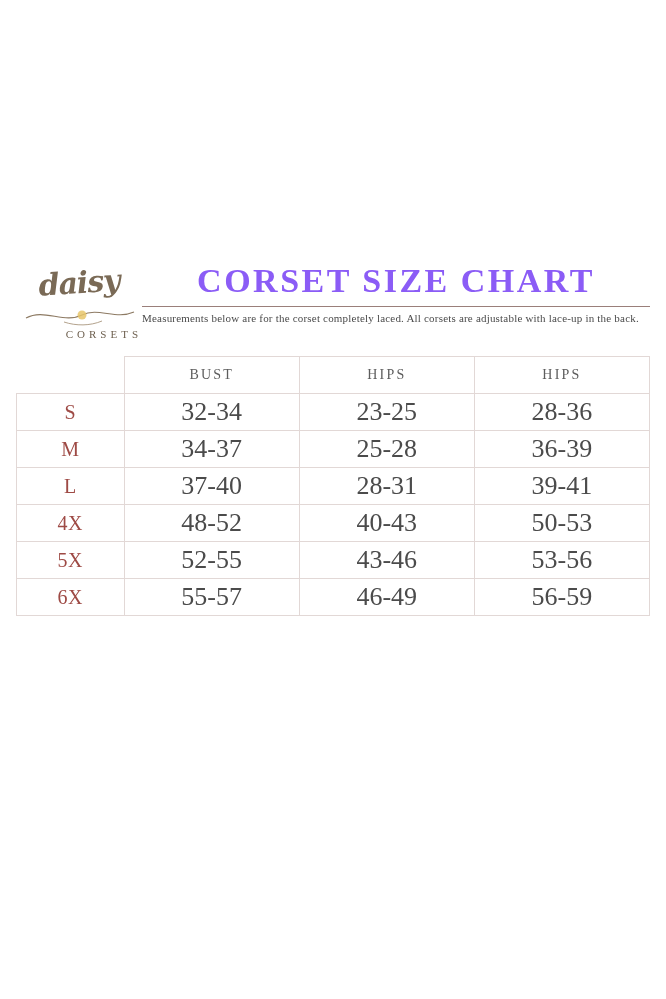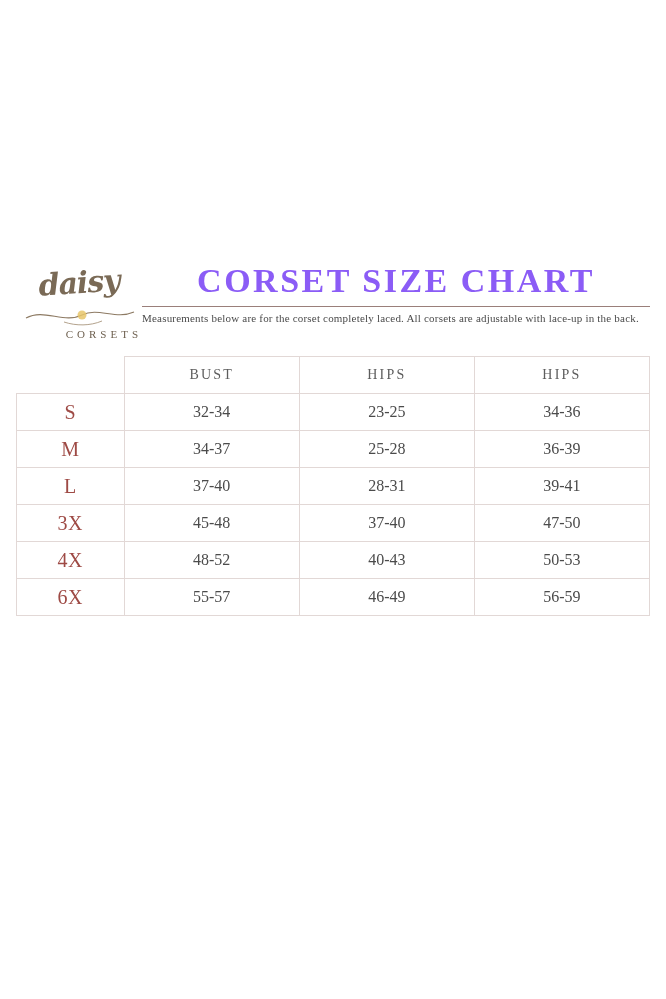--- a/index.html
+++ b/index.html
@@ -128,21 +128,21 @@
     letter-spacing: 2.2px;
     color: #5d5d5d;
   }
   table.size-table thead th.corner {
     border-left-color: #ffffff;
     border-top-color: #ffffff;
     border-right-color: #e2d8d6;
   }
   table.size-table tbody td {
     height: 34px;
-    font-size: 16px;
+    font-size: 26px;
     color: #4b4b4b;
   }
   table.size-table tbody td.size-cell {
     font-size: 20px;
     color: #9e4a45;
     letter-spacing: 0.5px;
   }
   col.c-size { width: 17%; }
   col.c-meas { width: 27.6667%; }
 </style>
@@ -185,47 +185,47 @@
           <th>BUST</th>
           <th>HIPS</th>
           <th>HIPS</th>
         </tr>
       </thead>
       <tbody>
         <tr>
           <td class="size-cell">S</td>
           <td>32-34</td>
           <td>23-25</td>
-          <td>34-36</td>
+          <td>28-36</td>
         </tr>
         <tr>
           <td class="size-cell">M</td>
           <td>34-37</td>
           <td>25-28</td>
           <td>36-39</td>
         </tr>
         <tr>
           <td class="size-cell">L</td>
           <td>37-40</td>
           <td>28-31</td>
           <td>39-41</td>
         </tr>
         <tr>
-          <td class="size-cell">3X</td>
-          <td>45-48</td>
-          <td>37-40</td>
-          <td>47-50</td>
-        </tr>
-        <tr>
           <td class="size-cell">4X</td>
           <td>48-52</td>
           <td>40-43</td>
           <td>50-53</td>
         </tr>
         <tr>
+          <td class="size-cell">5X</td>
+          <td>52-55</td>
+          <td>43-46</td>
+          <td>53-56</td>
+        </tr>
+        <tr>
           <td class="size-cell">6X</td>
           <td>55-57</td>
           <td>46-49</td>
           <td>56-59</td>
         </tr>
       </tbody>
     </table>
 
   </div>
 </div>

